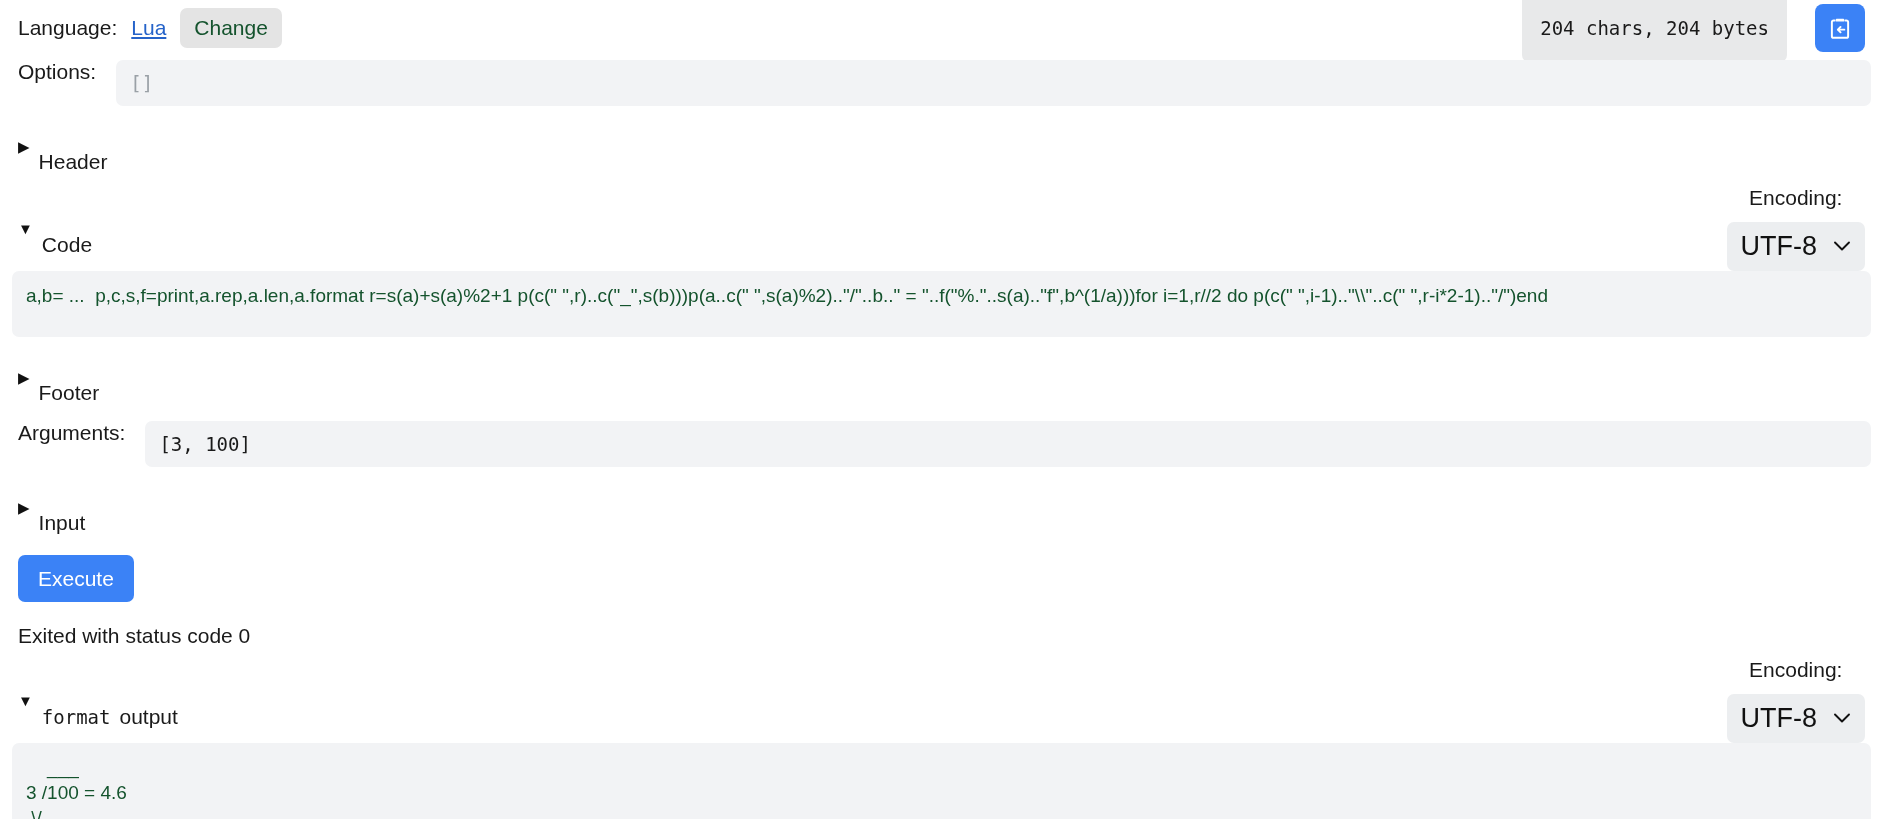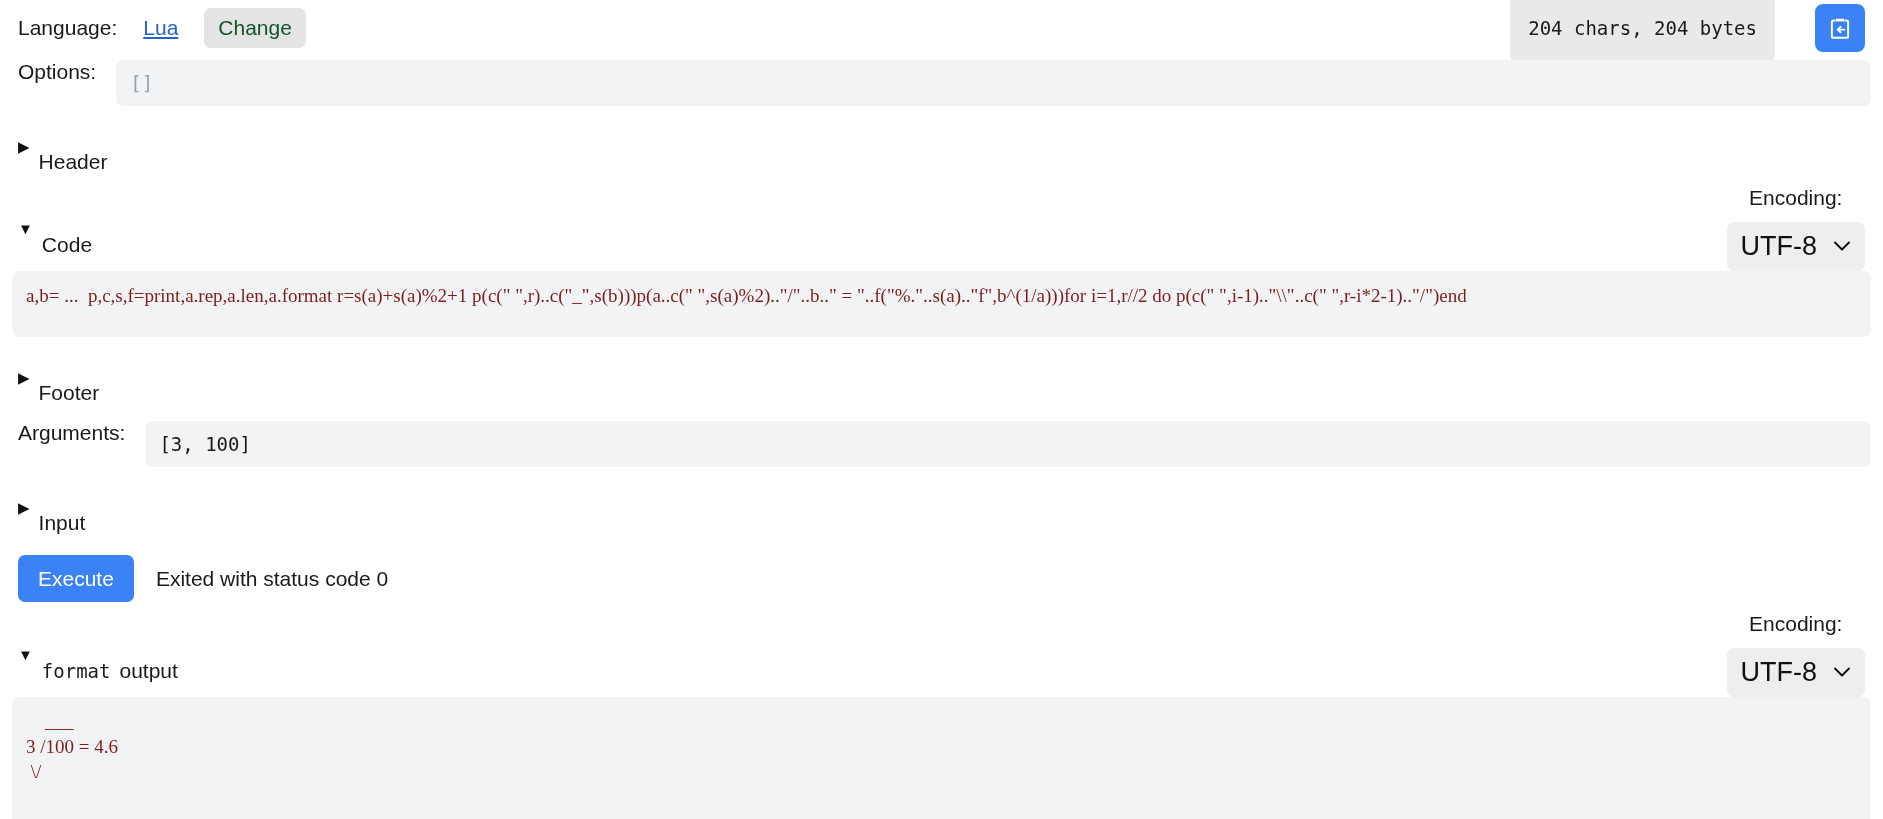--- a/index.html
+++ b/index.html
@@ -11,21 +11,21 @@
     color: #1a1a1a;
     overflow: hidden;
   }
   .page { padding: 0 12px; width: 1883px; }
 
   
   .topbar {
     height: 56px;
     display: flex;
     align-items: center;
-    gap: 26px;
+    gap: 14px;
     padding: 0 6px;
   }
   .label { font-size: 21px; color: #1a1a1a; white-space: nowrap; }
   .lang-link {
     font-size: 21px; color: #2563c9; text-decoration: underline;
     cursor: pointer; white-space: nowrap;
   }
   .btn-grey {
     background: #e4e4e4; border: none; border-radius: 7px;
     font-family: "Liberation Sans", sans-serif;
@@ -84,29 +84,29 @@
     background: #eceef0; border: none; border-radius: 7px;
     display: flex; align-items: center; gap: 16px;
     padding: 9px 14px; cursor: pointer;
   }
   .enc-value { font-size: 27px; color: #111; }
 
   
   .pane {
     background: #f2f3f5; border-radius: 7px;
     padding: 12px 14px;
-    font-family: Liberation Serif, serif;
-    font-size: 19px; line-height: 1.42; color: #7f1d1d;
+    font-family: Liberation Sans, sans-serif;
+    font-size: 19px; line-height: 1.42; color: #14532d;
     white-space: pre-wrap; word-break: break-word;
   }
   .pane.code { min-height: 66px; }
   .pane.output { min-height: 128px; white-space: pre; line-height: 1.32; }
 
   
-  .exec-row { display: flex; align-items: center; gap: 22px; padding: 8px 6px 10px; }
+  .exec-row { display: flex; align-items: flex-start; gap: 22px; padding: 8px 6px 10px; flex-direction: column; }
   .btn-exec {
     background: #3b82f6; color: #fff; border: none; border-radius: 7px;
     font-family: "Liberation Sans", sans-serif; font-size: 21px;
     padding: 12px 20px; cursor: pointer; line-height: 1.1;
   }
   .status { font-size: 21px; color: #1a1a1a; }
 </style>
 </head>
 <body>
 

